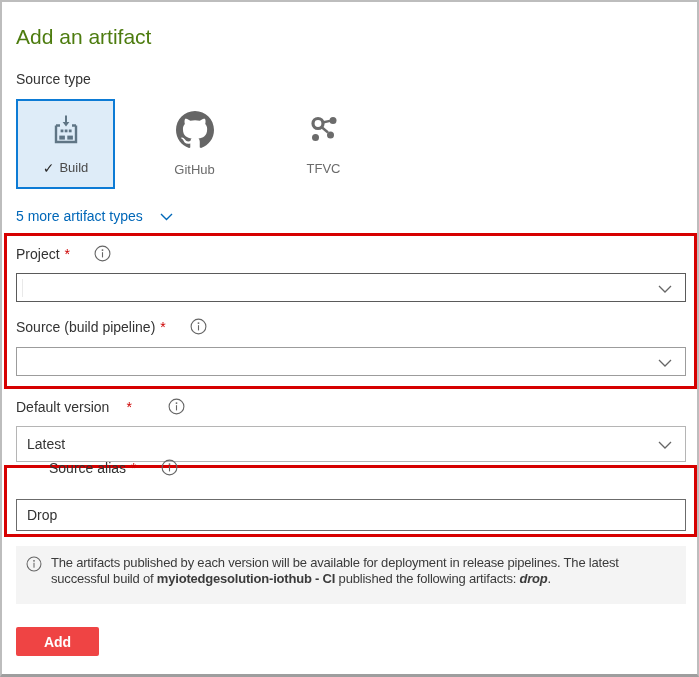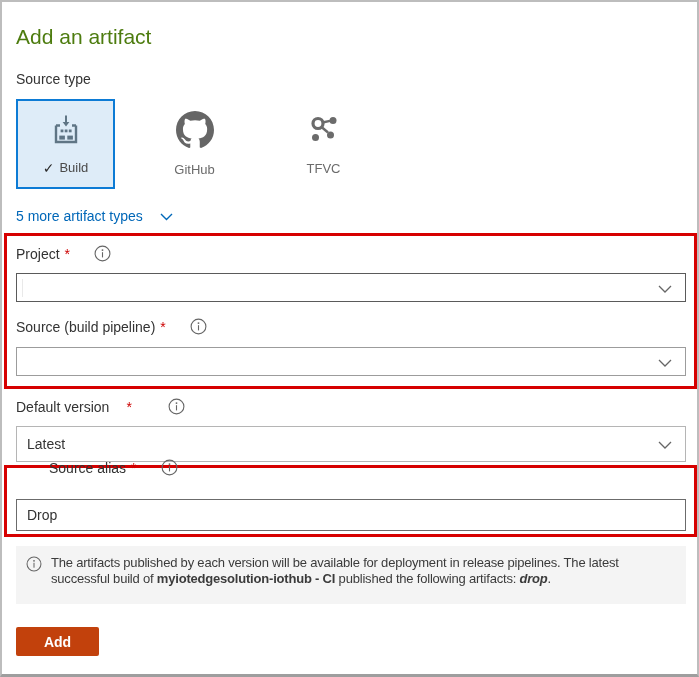--- a/index.html
+++ b/index.html
@@ -58,21 +58,21 @@
   .note {
     left:14px; top:544px; width:670px; height:58px; background:#f4f4f4;
     display:flex; padding:9px 12px 0 10px; gap:9px;
   }
   .note-text { font-size:13px; line-height:16px; color:#3b3b3b; letter-spacing:-0.2px; }
   .note-text b { font-weight:bold; }
   .note-text i { font-style:italic; font-weight:bold; }
   .note .icon { flex:0 0 auto; margin-top:1px; }
 
   .add-btn {
-    left:14px; top:625px; width:83px; height:29px; background:#c2410c; color:#fff;
+    left:14px; top:625px; width:83px; height:29px; background:#ef4444; color:#fff;
     border:none; font-family:"Liberation Sans", sans-serif; font-size:14px;
     font-weight:bold; cursor:pointer; border-radius:2px;
   }
 </style>
 </head>
 <body>
 
 <div id="panel">
 
   <div class="abs page-title">Add an artifact</div>

